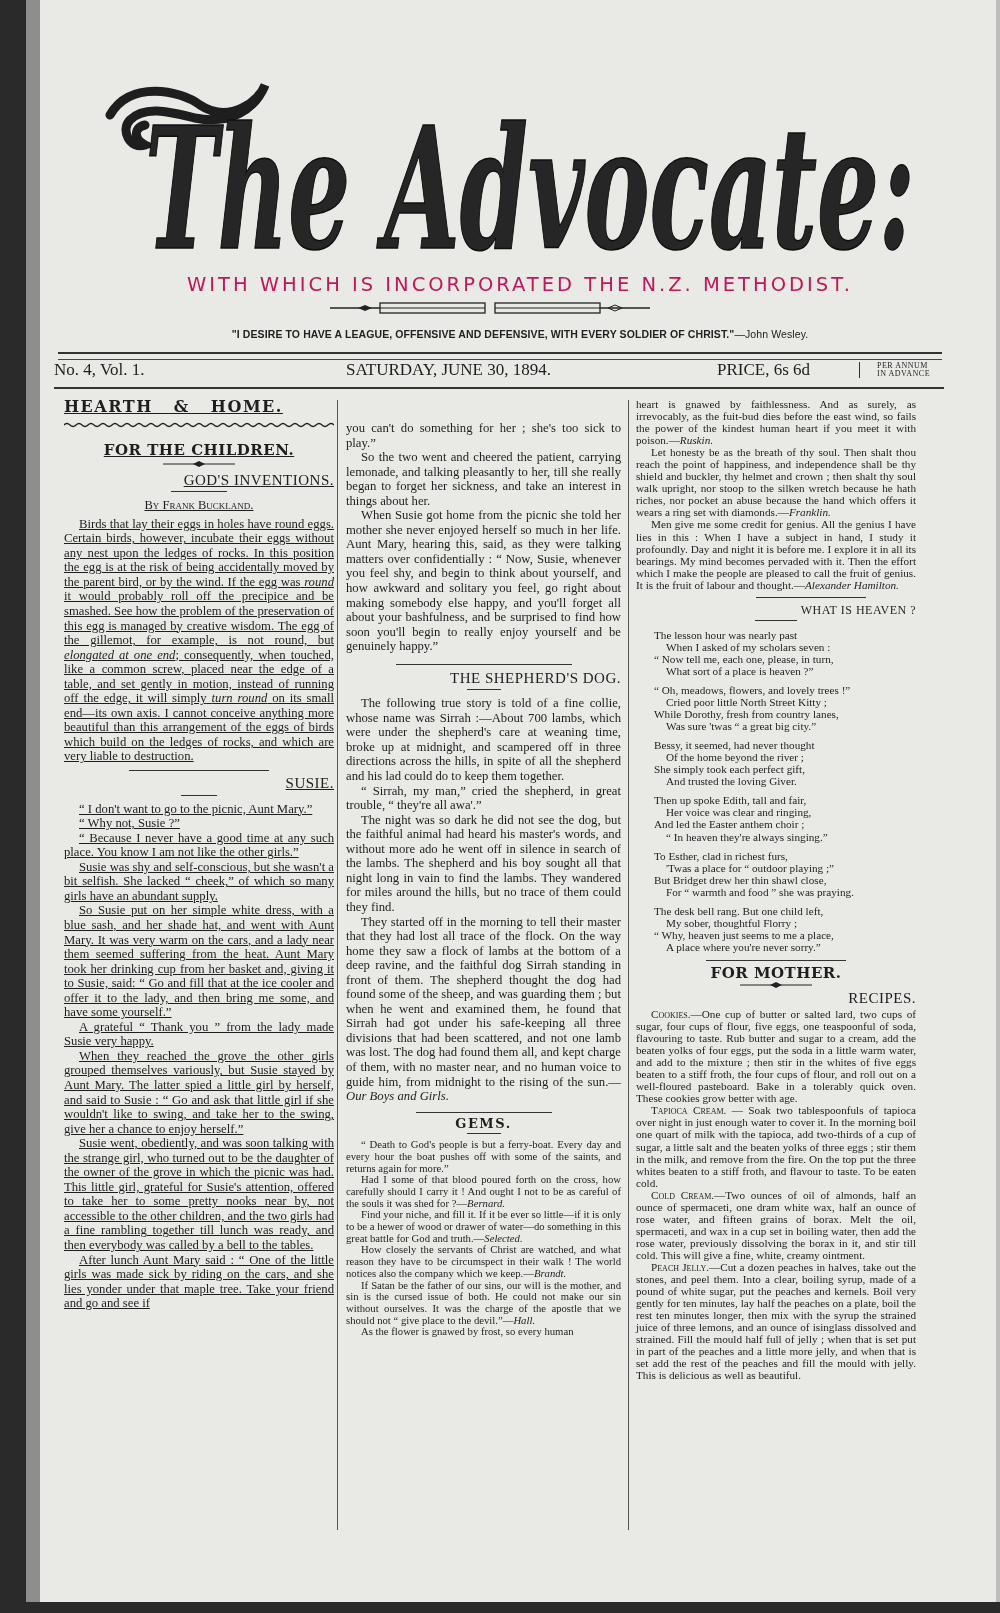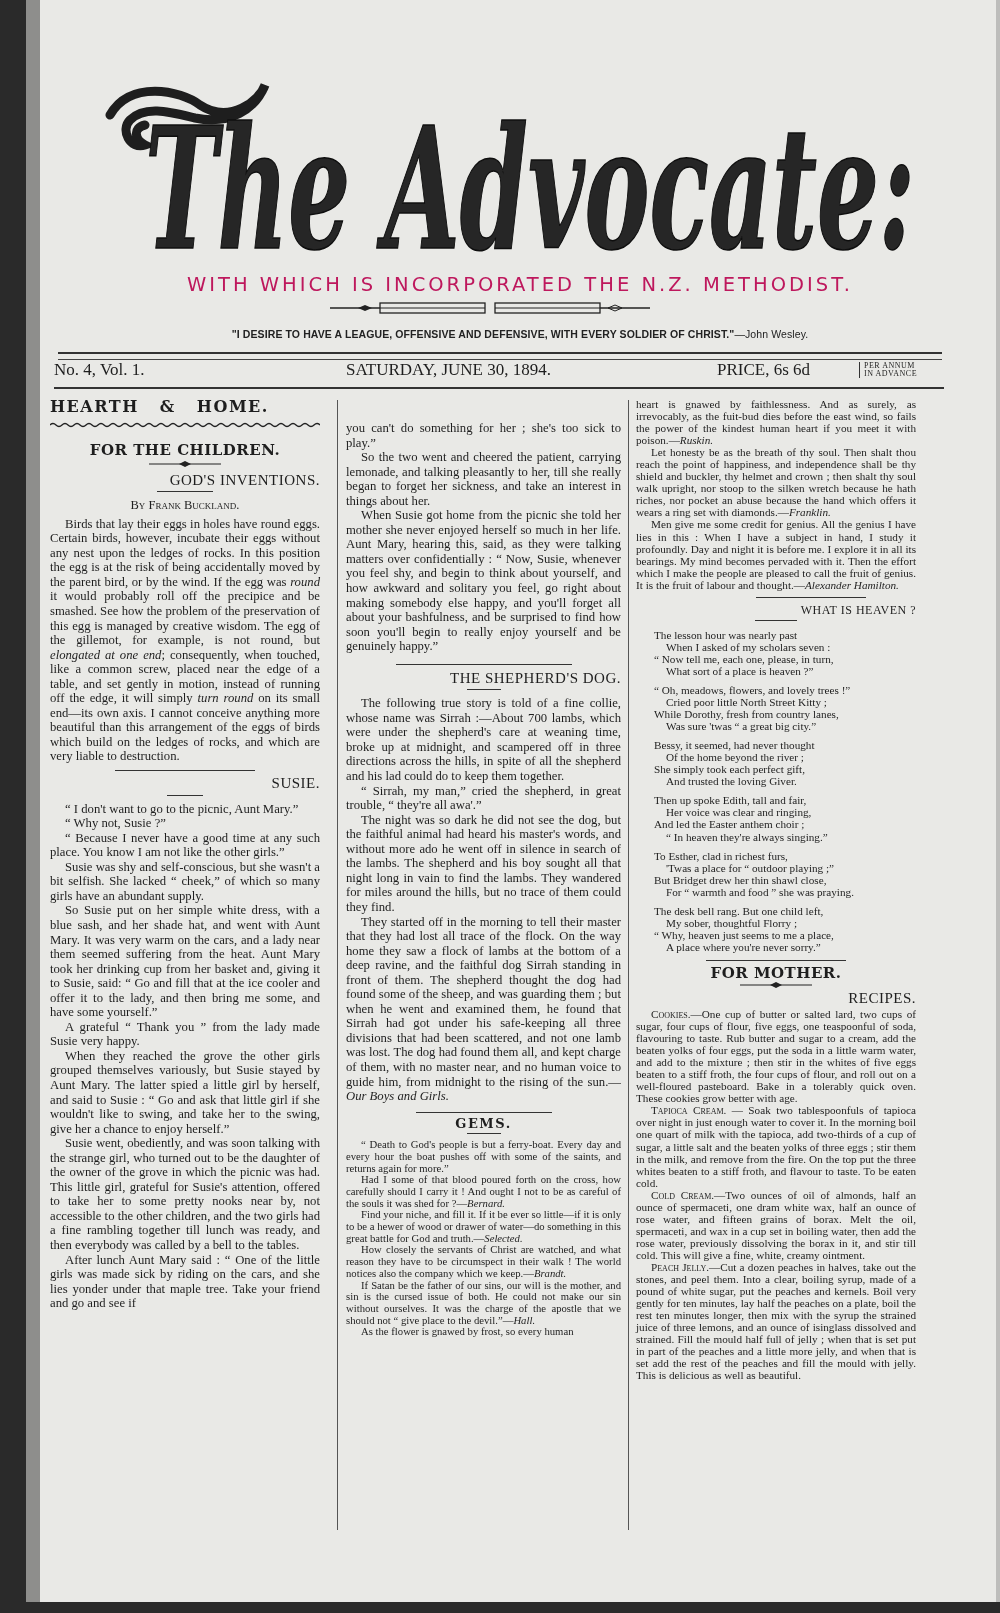--- a/index.html
+++ b/index.html
@@ -35,25 +35,25 @@
   }
   .motto .auth { font-weight: normal; }
   .rule-double {
     position: absolute; left: 18px; width: 884px; top: 352px; height: 5px;
     border-top: 2px solid #333; border-bottom: 1px solid #444;
   }
   .dateline { position: absolute; left: 0; top: 360px; width: 960px; height: 24px; font-size: 17px; }
   .dateline .issue { position: absolute; left: 14px; top: 0; }
   .dateline .date { position: absolute; left: 306px; top: 0; }
   .dateline .price { position: absolute; left: 677px; top: 0; }
-  .dateline .terms { position: absolute; left: 819px; top: 2px; font-size: 8px; line-height: 8px; border-left: 1px solid #333; padding-left: 4px; text-transform: uppercase; letter-spacing: 0.5px; }
+  .dateline .terms { position: absolute; left: 819px; top: 2px; font-size: 8px; line-height: 8px; border-left: 1px solid #333; padding-left: 17px; text-transform: uppercase; letter-spacing: 0.5px; }
   .rule-under { position: absolute; left: 14px; width: 890px; top: 387px; border-top: 2px solid #333; }
 
   .col { position: absolute; top: 398px; font-size: 12.7px; line-height: 14.55px; text-align: justify; }
-  .col1 { left: 10px; width: 270px; }
+  .col1 { left: 24px; width: 270px; text-decoration: underline; }
   .col2 { left: 306px; width: 275px; margin-top: 23px; }
   .col3 { left: 596px; width: 280px; font-size: 11.2px; line-height: 12.05px; }
   .vrule { position: absolute; width: 1px; background: #555; }
   .col p { margin: 0; text-indent: 15px; }
   .col p.noind { text-indent: 0; }
   .sechead {
     font-family: "DejaVu Serif", serif; font-weight: bold; font-size: 16px; letter-spacing: 1.5px;
     text-align: left; margin: 2px 0 3px 0; word-spacing: 14px;
   }
   .wavy { height: 6px; margin: 4px 0 10px 0; }

